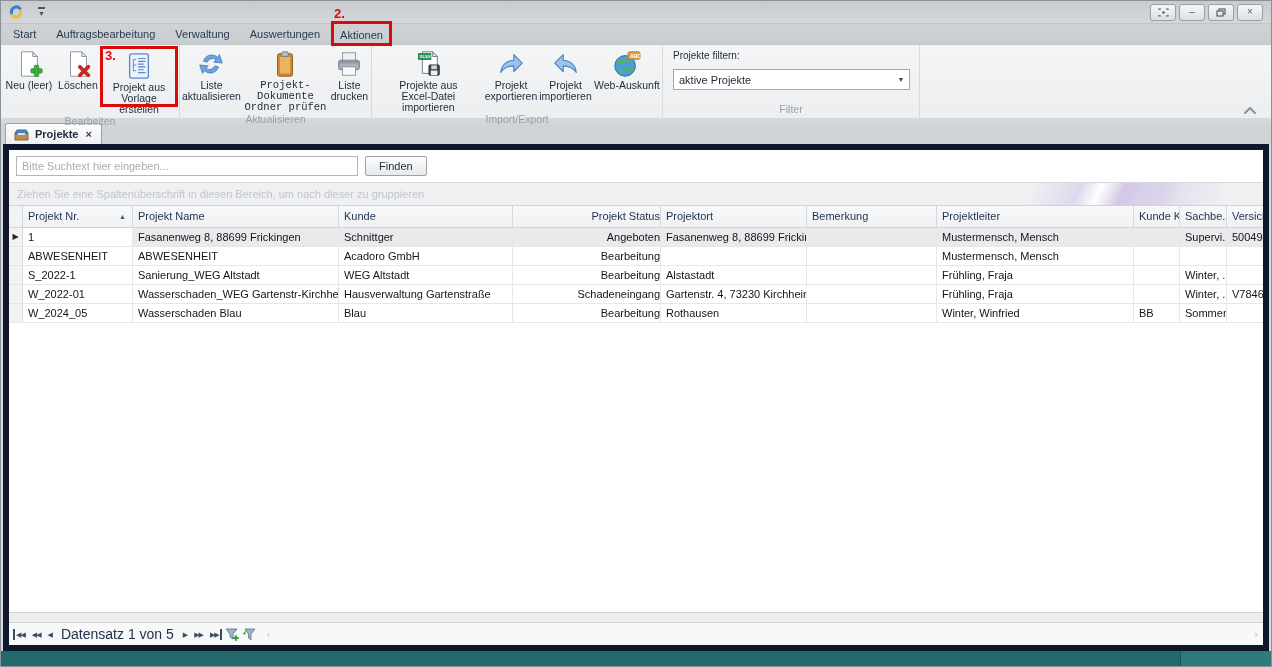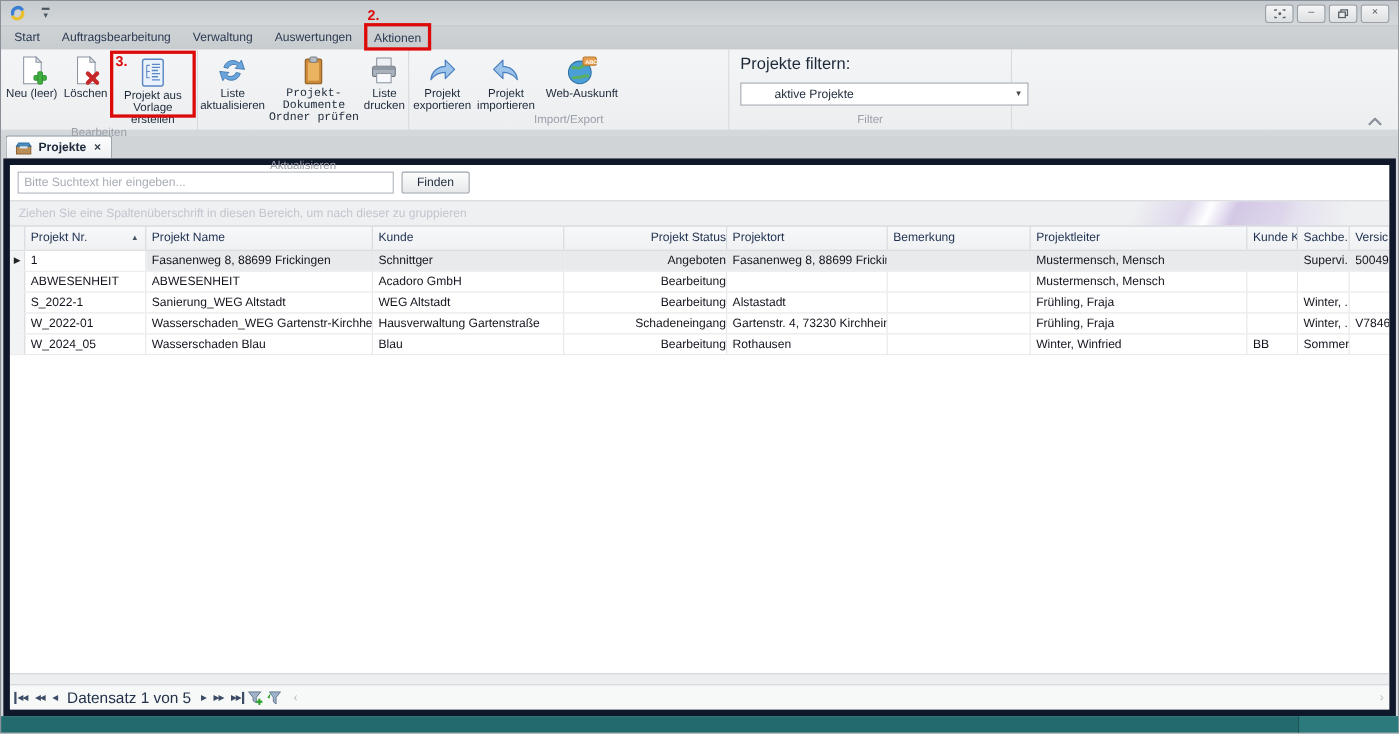--- a/index.html
+++ b/index.html
@@ -37,23 +37,23 @@
   .rgroup{display:flex;flex-direction:column;border-right:1px solid #d8dbde;}
   .rbuttons{flex:1;display:flex;align-items:flex-start;padding:3px 2px 0 2px;gap:2px;}
   .rlabel{height:15px;text-align:center;font-size:10.5px;color:#9aa0a8;}
   .rbtn{display:flex;flex-direction:column;align-items:center;cursor:pointer;padding-top:1px;border-radius:2px;}
   .rbtn .ic{width:30px;height:30px;}
   .rbtn .lbl{font-size:10.5px;line-height:11px;text-align:center;color:#1e2a3a;margin-top:1px;white-space:pre-line;}
   .tpl-wrap{position:relative;}
   .box-template{inset:-2px -1px 8px -1px;}
   .step3{top:0;left:4px;}
   .filter-body{padding:5px 10px 0 10px;}
-  .filter-title{font-size:15px;color:#1e2a3a;margin-bottom:8px;}
+  .filter-title{font-size:10px;color:#1e2a3a;margin-bottom:8px;}
   .combo{width:235px;height:19px;border:1px solid #a2a8b0;background:#fff;display:flex;align-items:center;
-    font-size:11px;color:#1e2a3a;cursor:pointer;padding-left:25px;}
+    font-size:11px;color:#1e2a3a;cursor:pointer;}
   .combo .val{flex:1;padding-left:5px;}
   .combo .arr{width:16px;text-align:center;font-size:7px;color:#444;}
   .ribbon-spacer{flex:1;border-right:none;}
   .collapse-chevron{position:absolute;right:14px;bottom:3px;cursor:pointer;}
 
   
   .gap-strip{height:5px;background:#d4d8db;}
   .tabstrip{height:20px;background:#d0d4d7;display:flex;align-items:flex-end;padding-left:4px;}
   .doc-tab{height:20px;background:linear-gradient(#fdfdfe,#eef0f2);border:1px solid #9aa2aa;border-bottom:none;
     border-radius:3px 3px 0 0;display:flex;align-items:center;padding:0 8px;gap:6px;cursor:pointer;}
@@ -185,21 +185,21 @@
             <div class="lbl">Projekt aus
 Vorlage erstellen</div>
           </div>
           <span class="red-box box-template"></span>
           <span class="step-label step3">3.</span>
         </div>
       </div>
       <div class="rlabel">Bearbeiten</div>
     </div>
 
-    <div class="rgroup" style="width:191px;gap:32px;">
+    <div class="rgroup" style="width:191px;">
       <div class="rbuttons">
         <div class="rbtn" style="width:60px;">
           <svg class="ic" viewBox="0 0 32 32">
             <path d="M8 13a9 9 0 0 1 15-4l2-3 3 9-9-1 2.5-2.5A6 6 0 0 0 12 14z" fill="#6aa6dd" stroke="#3a6fa8" stroke-width=".8"></path>
             <path d="M24 19a9 9 0 0 1-15 4l-2 3-3-9 9 1-2.5 2.5A6 6 0 0 0 20 18z" fill="#6aa6dd" stroke="#3a6fa8" stroke-width=".8"></path>
           </svg>
           <div class="lbl">Liste
 aktualisieren</div>
         </div>
         <div class="rbtn" style="width:100px;font-family:Liberation Mono, monospace;">
@@ -220,20 +220,33 @@
           </svg>
           <div class="lbl">Liste
 drucken</div>
         </div>
       </div>
       <div class="rlabel">Aktualisieren</div>
     </div>
 
     <div class="rgroup" style="width:290px;">
       <div class="rbuttons">
+        <div class="rbtn" style="width:128px;">
+          <svg class="ic" viewBox="0 0 32 32">
+            <path d="M10 3h11l5 5v18H10z" fill="#fff" stroke="#6f7a85"></path>
+            <path d="M21 3l5 5h-5z" fill="#dfe3e8" stroke="#6f7a85"></path>
+            <rect x="6" y="5" width="13" height="6" fill="#2e9958" stroke="#1d7340"></rect>
+            <text x="7" y="10" font-size="4.6" font-family="Liberation Sans,sans-serif" font-weight="bold" fill="#fff">XLSX</text>
+            <rect x="17" y="17" width="11" height="11" rx="1" fill="#3c4a59" stroke="#27313d"></rect>
+            <rect x="19.5" y="17.5" width="6" height="4" fill="#cfd6dd"></rect>
+            <rect x="19" y="23" width="7" height="5" fill="#eef1f4"></rect>
+          </svg>
+          <div class="lbl">Projekte aus
+Excel-Datei importieren</div>
+        </div>
         <div class="rbtn" style="width:56px;">
           <svg class="ic" viewBox="0 0 32 32">
             <path d="M5 25c1-9 8-13 14-13V6l9 9-9 9v-6c-6 0-11 3-14 7z" fill="#9cc4ea" stroke="#4a7fc0" stroke-width="1.2" stroke-linejoin="round"></path>
           </svg>
           <div class="lbl">Projekt
 exportieren</div>
         </div>
         <div class="rbtn" style="width:56px;">
           <svg class="ic" viewBox="0 0 32 32">
             <path d="M27 25c-1-9-8-13-14-13V6l-9 9 9 9v-6c6 0 11 3 14 7z" fill="#9cc4ea" stroke="#4a7fc0" stroke-width="1.2" stroke-linejoin="round"></path>

